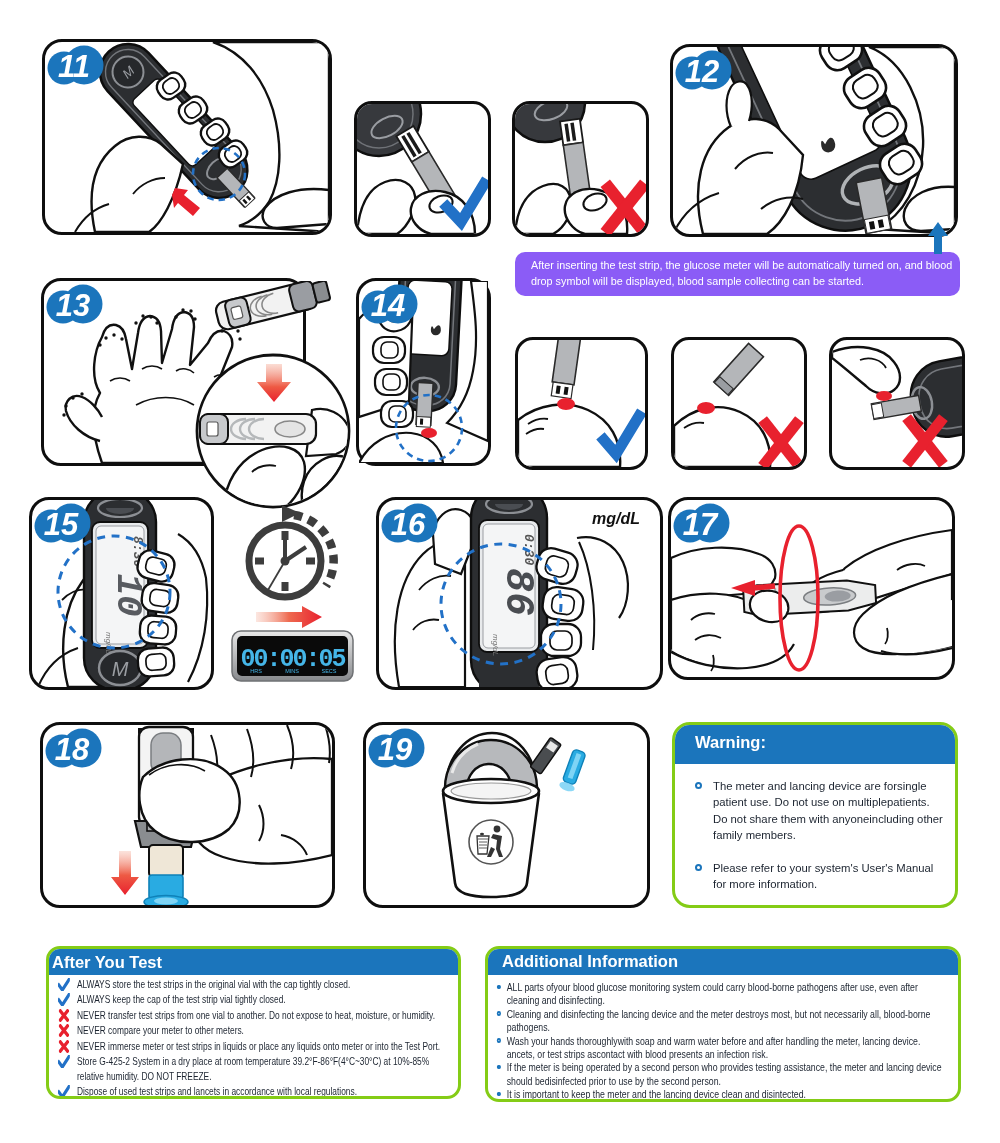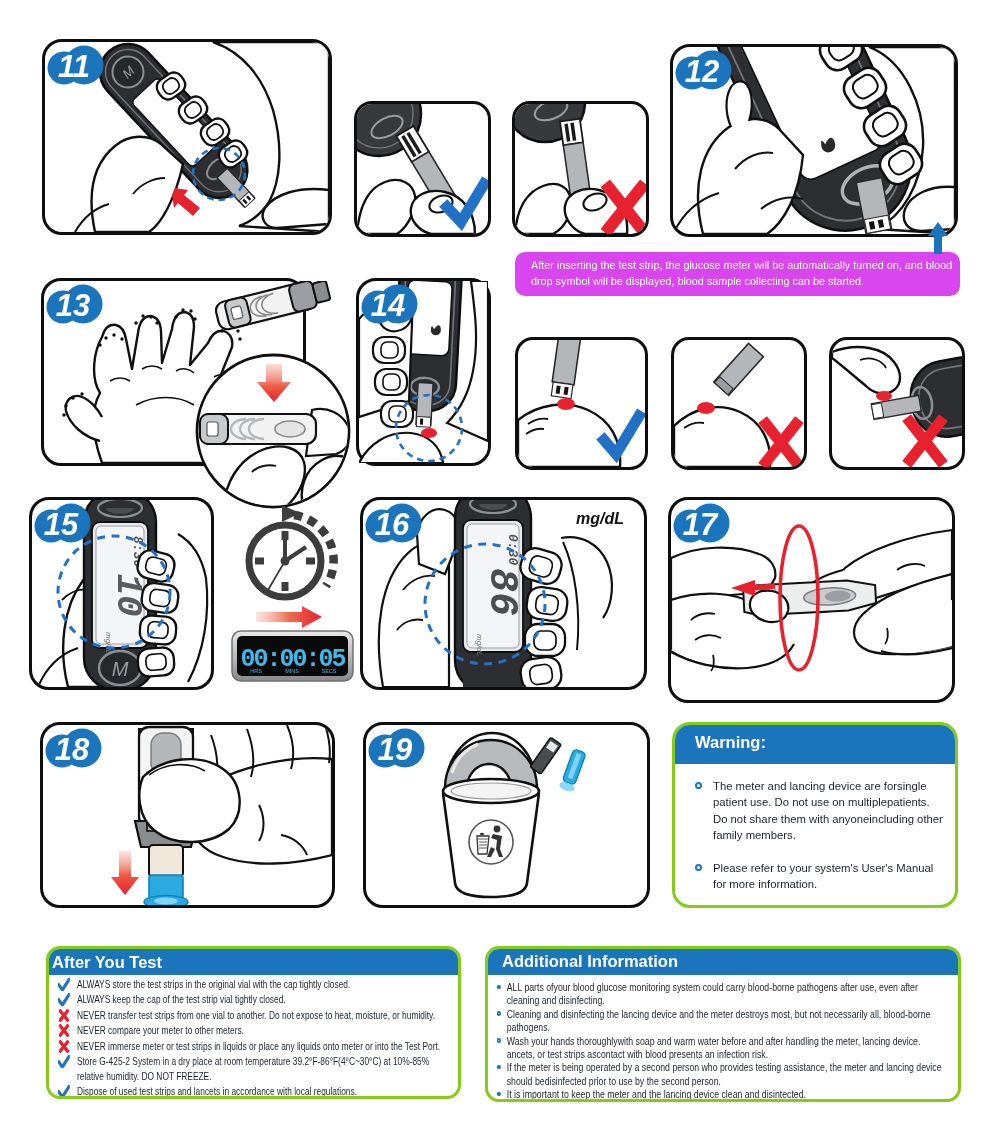--- a/index.html
+++ b/index.html
@@ -2,21 +2,21 @@
 <html><head>
 <meta charset="utf-8">
 <style>
 html,body{margin:0;padding:0;background:#fff;}
 *{box-sizing:border-box;}
 body{font-family:"Liberation Sans",sans-serif;}
 #page{position:relative;width:1000px;height:1143px;background:#fff;overflow:hidden;}
 .panel{position:absolute;border:3px solid #0e0e0e;border-radius:20px;background:#fff;font-style:italic;}
 .badge{position:absolute;width:62px;height:44px;}
 .badge svg{display:block;}
-.bluebox{position:absolute;background:#d946ef;border-radius:10px;color:#fff;}
+.bluebox{position:absolute;background:#8b5cf6;border-radius:10px;color:#fff;}
 .secbox{position:absolute;border:3px solid #84cc16;border-radius:16px;background:#fff;overflow:hidden;}
 .sechead{background:#1b75bc;color:#fff;font-weight:bold;}
 </style>
 </head>
 <body>
 <div id="page">
 
 <div class="panel" id="p11" style="left:42px;top:39px;width:290px;height:196px;overflow:hidden;">
       <div class="badge" style="left:0px;top:2px;z-index:30;">
         <svg width="62" height="44">
@@ -402,21 +402,21 @@
  <rect x="4" y="131" width="121" height="50" rx="9" fill="url(#silver)" stroke="#6f7174" stroke-width="1.5"></rect>
  <rect x="9" y="136" width="111" height="40" rx="5" fill="#0a0a0a"></rect>
  <text x="64.5" y="166" font-size="25" font-weight="bold" fill="#45b6e8" text-anchor="middle" font-family="Liberation Mono, monospace" style="letter-spacing:-2px">00:00:05</text>
  <g font-size="5.5" fill="#45b6e8" font-family="Liberation Sans" text-anchor="middle">
   <text x="28" y="173">HRS</text>
           <text x="64" y="173">MINS</text>
           <text x="101" y="173">SECS</text>
  </g>
 </svg>
 </div>
-<div class="panel" id="p16" style="left:360px;top:497px;width:287px;height:193px;overflow:hidden;">
+<div class="panel" id="p16" style="left:376px;top:497px;width:287px;height:193px;overflow:hidden;">
       <div class="badge" style="left:0px;top:2px;z-index:30;">
         <svg width="62" height="44">
           <circle cx="19" cy="24" r="16.5" fill="#1b75bc"></circle>
           <circle cx="39" cy="21" r="19.5" fill="#1b75bc"></circle>
           <text x="29" y="33" text-anchor="middle" font-size="31" font-weight="bold" fill="#fff" font-family="Liberation Sans">16</text>
         </svg>
       </div>
 <svg width="281" height="187" viewBox="0 0 281 187" style="display:block">
  <text x="213" y="24" font-size="16" font-weight="bold" fill="#111" font-family="Liberation Sans">mg/dL</text>
  <path d="M20,187 C10,130 18,80 44,54 C58,40 76,38 86,50 L86,187 Z" fill="#fff" stroke="#101010" stroke-width="2.2"></path>
@@ -444,21 +444,21 @@
  <g fill="#fff" stroke="#101010" stroke-width="1.7">
   <rect x="167" y="57" width="22" height="19" rx="7" transform="rotate(16 178 66)"></rect>
   <rect x="173" y="95" width="22" height="19" rx="7" transform="rotate(8 184 104)"></rect>
   <rect x="171" y="131" width="22" height="19" rx="7" transform="rotate(0 182 140)"></rect>
   <rect x="167" y="165" width="22" height="19" rx="7" transform="rotate(-8 178 174)"></rect>
  </g>
  <path d="M200,42 C212,68 218,110 214,150" fill="none" stroke="#101010" stroke-width="2"></path>
  <circle cx="122" cy="104" r="60" fill="none" stroke="#2271c7" stroke-width="3" stroke-dasharray="8 6.5"></circle>
 </svg>
 </div>
-<div class="panel" id="p17" style="left:668px;top:497px;width:287px;height:206px;overflow:hidden;">
+<div class="panel" id="p17" style="left:668px;top:497px;width:287px;height:183px;overflow:hidden;">
       <div class="badge" style="left:0px;top:2px;z-index:30;">
         <svg width="62" height="44">
           <circle cx="19" cy="24" r="16.5" fill="#1b75bc"></circle>
           <circle cx="39" cy="21" r="19.5" fill="#1b75bc"></circle>
           <text x="29" y="33" text-anchor="middle" font-size="31" font-weight="bold" fill="#fff" font-family="Liberation Sans">17</text>
         </svg>
       </div>
 <svg width="281" height="177" viewBox="0 0 281 177" style="display:block">
  <path d="M0,58 C26,46 62,44 88,54 C100,58 106,68 104,78 L96,92 L0,100 Z" fill="#fff" stroke="#101010" stroke-width="2.2"></path>
  <path d="M0,100 C30,90 62,92 84,104 C98,112 104,126 100,140 C96,156 80,166 60,166 C38,166 16,160 0,150 Z" fill="#fff" stroke="#101010" stroke-width="2.2"></path>

